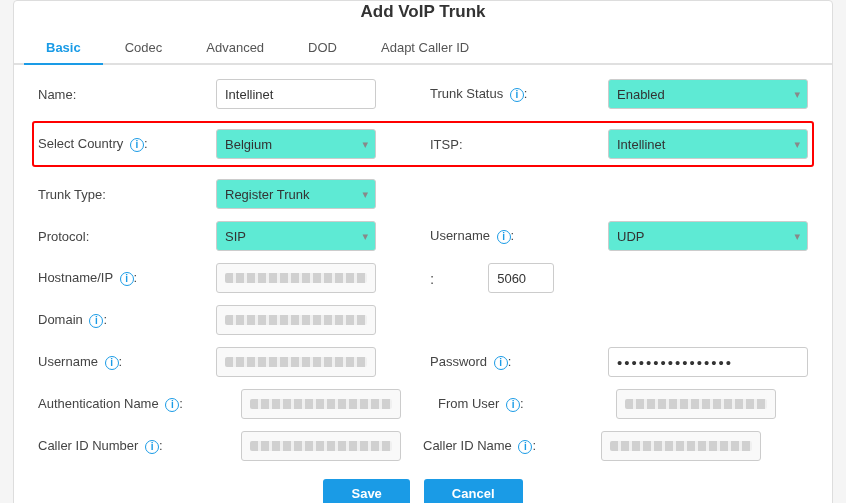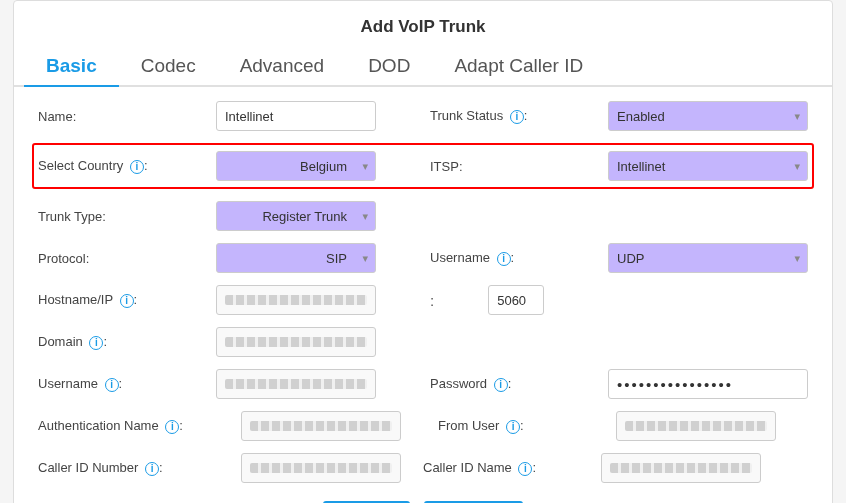--- a/index.html
+++ b/index.html
@@ -17,33 +17,33 @@
       background: #fff;
       width: 820px;
       border: 1px solid #ddd;
       border-radius: 4px;
       padding-bottom: 20px;
     }
     .modal-title {
       text-align: center;
       font-size: 17px;
       font-weight: bold;
-      padding: 16px 0 10px;
+      padding: 1px 0 10px;
       color: #333;
     }
     .tabs {
       display: flex;
       border-bottom: 2px solid #e0e0e0;
       padding: 0 10px;
     }
     .tab {
       padding: 8px 22px;
       cursor: pointer;
       color: #555;
-      font-size: 19px;
+      font-size: 13px;
       border-bottom: 2px solid transparent;
       margin-bottom: -2px;
     }
     .tab.active {
       color: #1a9be6;
       border-bottom: 2px solid #1a9be6;
       font-weight: bold;
     }
     .form-body {
       padding: 14px 24px 10px;
@@ -102,42 +102,42 @@
       display: inline-block;
     }
     .form-select {
       border: 1px solid #ccc;
       border-radius: 3px;
       padding: 5px 28px 5px 8px;
       font-size: 13px;
       height: 30px;
       outline: none;
       appearance: none;
-      background: #c4b5fd;
+      background: #5eead4;
       cursor: pointer;
       color: #333;
     }
-    .form-select.medium { width: 160px; text-align: right; }
+    .form-select.medium { width: 160px; }
     .form-select.wide { width: 200px; }
     .select-arrow {
       position: absolute;
       right: 8px;
       top: 50%;
       transform: translateY(-50%);
       pointer-events: none;
       color: #888;
       font-size: 11px;
     }
     .port-sep {
       margin: 0 6px;
       font-size: 15px;
       color: #555;
     }
     .port-input {
-      width: 56px;
+      width: 66px;
     }
     .password-dots {
       letter-spacing: 2px;
       font-size: 15px;
       color: #333;
     }
     .btn-row {
       display: flex;
       justify-content: center;
       gap: 14px;

